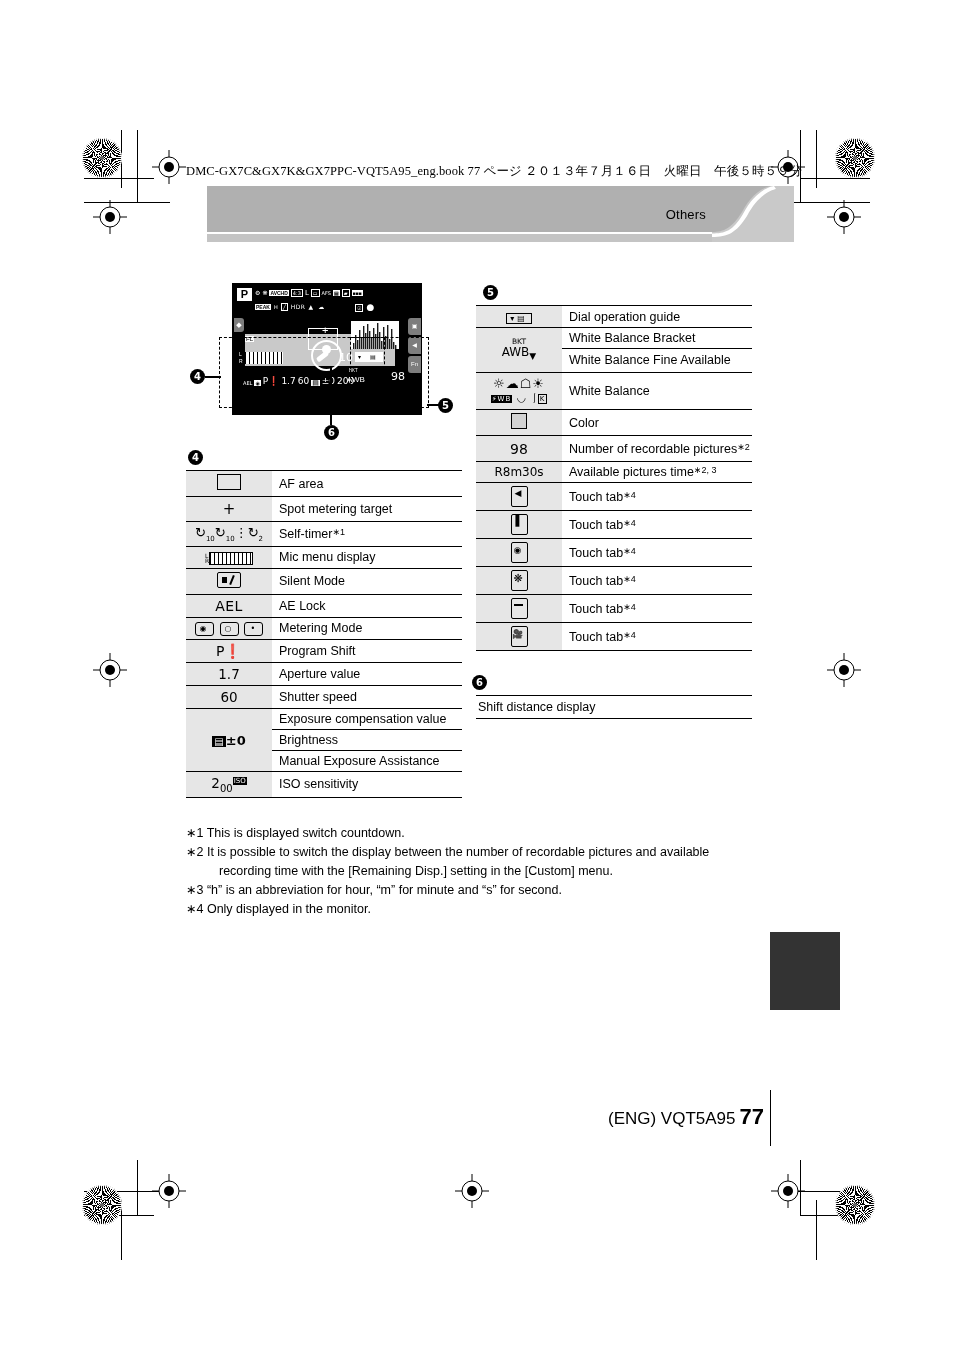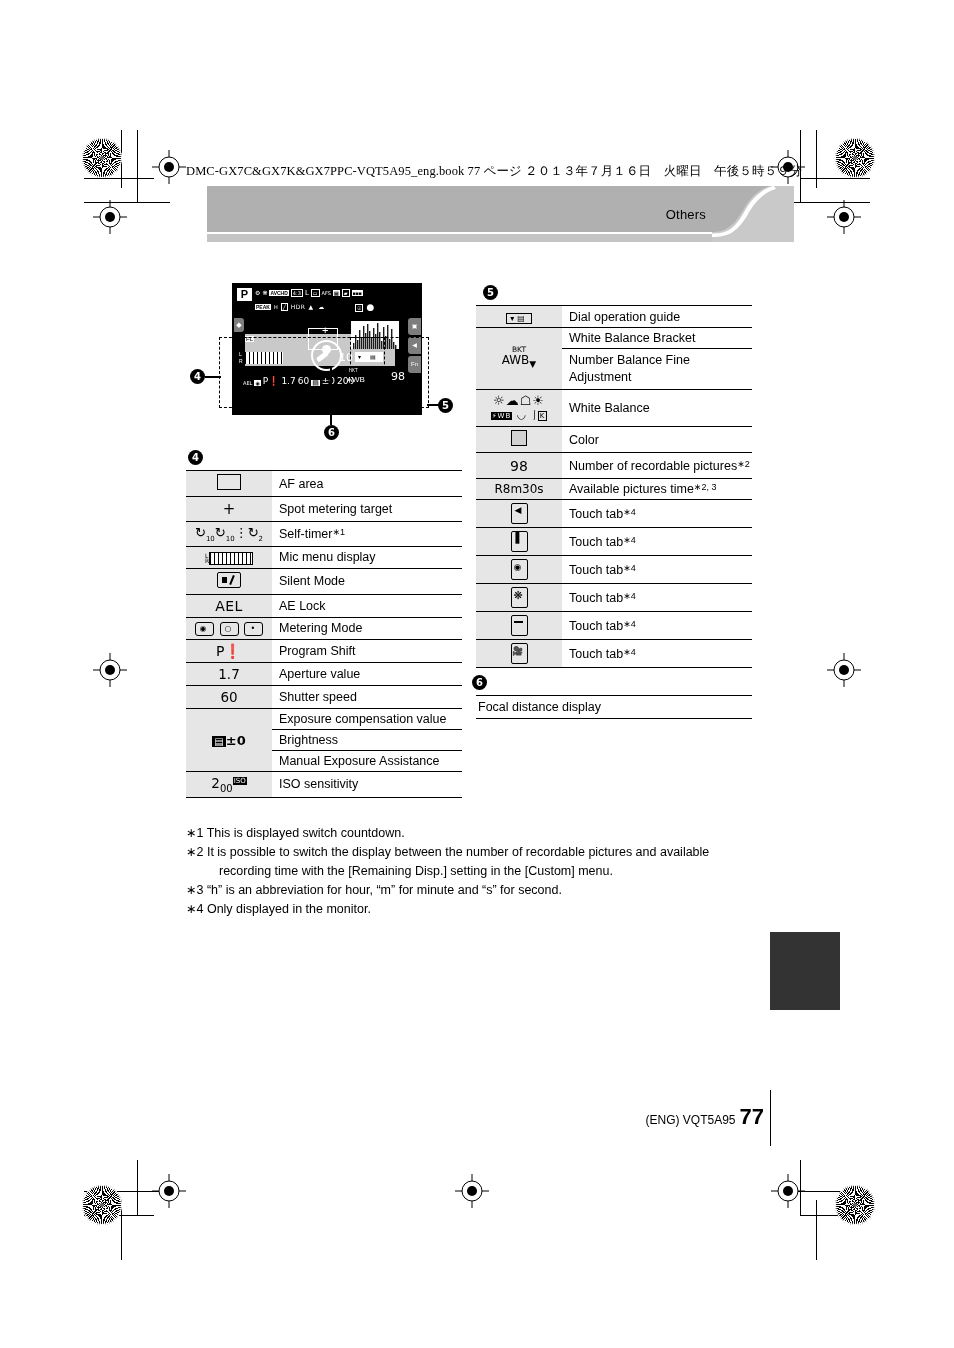--- a/index.html
+++ b/index.html
@@ -104,21 +104,21 @@
   
   #footnotes{position:absolute;left:186px;top:824px;width:590px;font-size:12.5px;line-height:19px;}
   #footnotes p{margin:0 0 0 0;padding-left:20px;text-indent:-20px;}
   #footnotes .ind{padding-left:33px;text-indent:0;}
 
   
   #thumb-tab{position:absolute;left:770px;top:932px;width:70px;height:78px;background:#333;}
 
   
   #page-footer{position:absolute;right:190px;top:1104px;text-align:right;white-space:nowrap;}
-  #page-footer .code{font-size:12px;}
+  #page-footer .code{font-size:17px;}
   #page-footer .pno{font-size:22px;font-weight:bold;margin-left:4px;}
   #footer-rule{position:absolute;left:770px;top:1090px;width:1px;height:56px;background:#000;}
 </style>
 </head>
 <body>
 
 <div>
 
   <div class="cropline" style="left:121px;top:130px;width:1px;height:58px;"></div>
   <div class="cropline" style="left:137px;top:130px;width:1px;height:72px;"></div>
@@ -433,21 +433,21 @@
     <td class="lb">Dial operation guide</td>
   </tr>
   <tr>
     <td class="ic" rowspan="2">
       <div style="font-size:7.5px;line-height:9px;">BKT</div>
       <div style="font-size:12px;line-height:13px;"><span>AWB</span><sub style="font-size:9px;">▼</sub></div>
     </td>
     <td class="lb">White Balance Bracket</td>
   </tr>
   <tr>
-    <td class="lb" style="line-height:17px;">Number Balance Fine Adjustment</td>
+    <td class="lb" style="line-height:17px;">White Balance Fine Available</td>
   </tr>
   <tr>
     <td class="ic">
       <div style="font-size:13px;letter-spacing:1px;line-height:15px;">☼☁☖☀</div>
       <div style="font-size:11px;letter-spacing:1px;line-height:14px;">
         <span style="background:#000;color:#fff;padding:0 1px;font-size:7px;">⚡WB</span>
         <span style="font-size:11px;">◡</span>
         <span style="font-size:10px;">⎰<span style="border:1px solid #000;padding:0 1px;font-size:7px;">K</span></span>
       </div>
     </td>
@@ -489,21 +489,21 @@
     <td class="ic"><span class="i-tab"><span style="position:absolute;left:1px;top:2px;font-size:9px;">🎥</span></span></td>
     <td class="lb"><span>Touch tab</span><sup class="ast">∗4</sup></td>
   </tr>
 </tbody>
   </table>
 
 <div class="secnum" style="left:472px;top:675px;">6</div>
 <table class="spec plain" style="left:476px;top:695px;width:276px;">
   <tbody>
   <tr>
-        <td>Focal distance display</td>
+        <td>Shift distance display</td>
       </tr>
 </tbody>
   </table>
 
 <div id="footnotes">
   <p><span>∗1</span> <span>This is displayed switch countdown.</span></p>
   <p><span>∗2</span> <span>It is possible to switch the display between the number of recordable pictures and available</span></p>
   <p class="ind">recording time with the [Remaining Disp.] setting in the [Custom] menu.</p>
   <p><span>∗3</span> <span>“h” is an abbreviation for hour, “m” for minute and “s” for second.</span></p>
   <p><span>∗4</span> <span>Only displayed in the monitor.</span></p>

